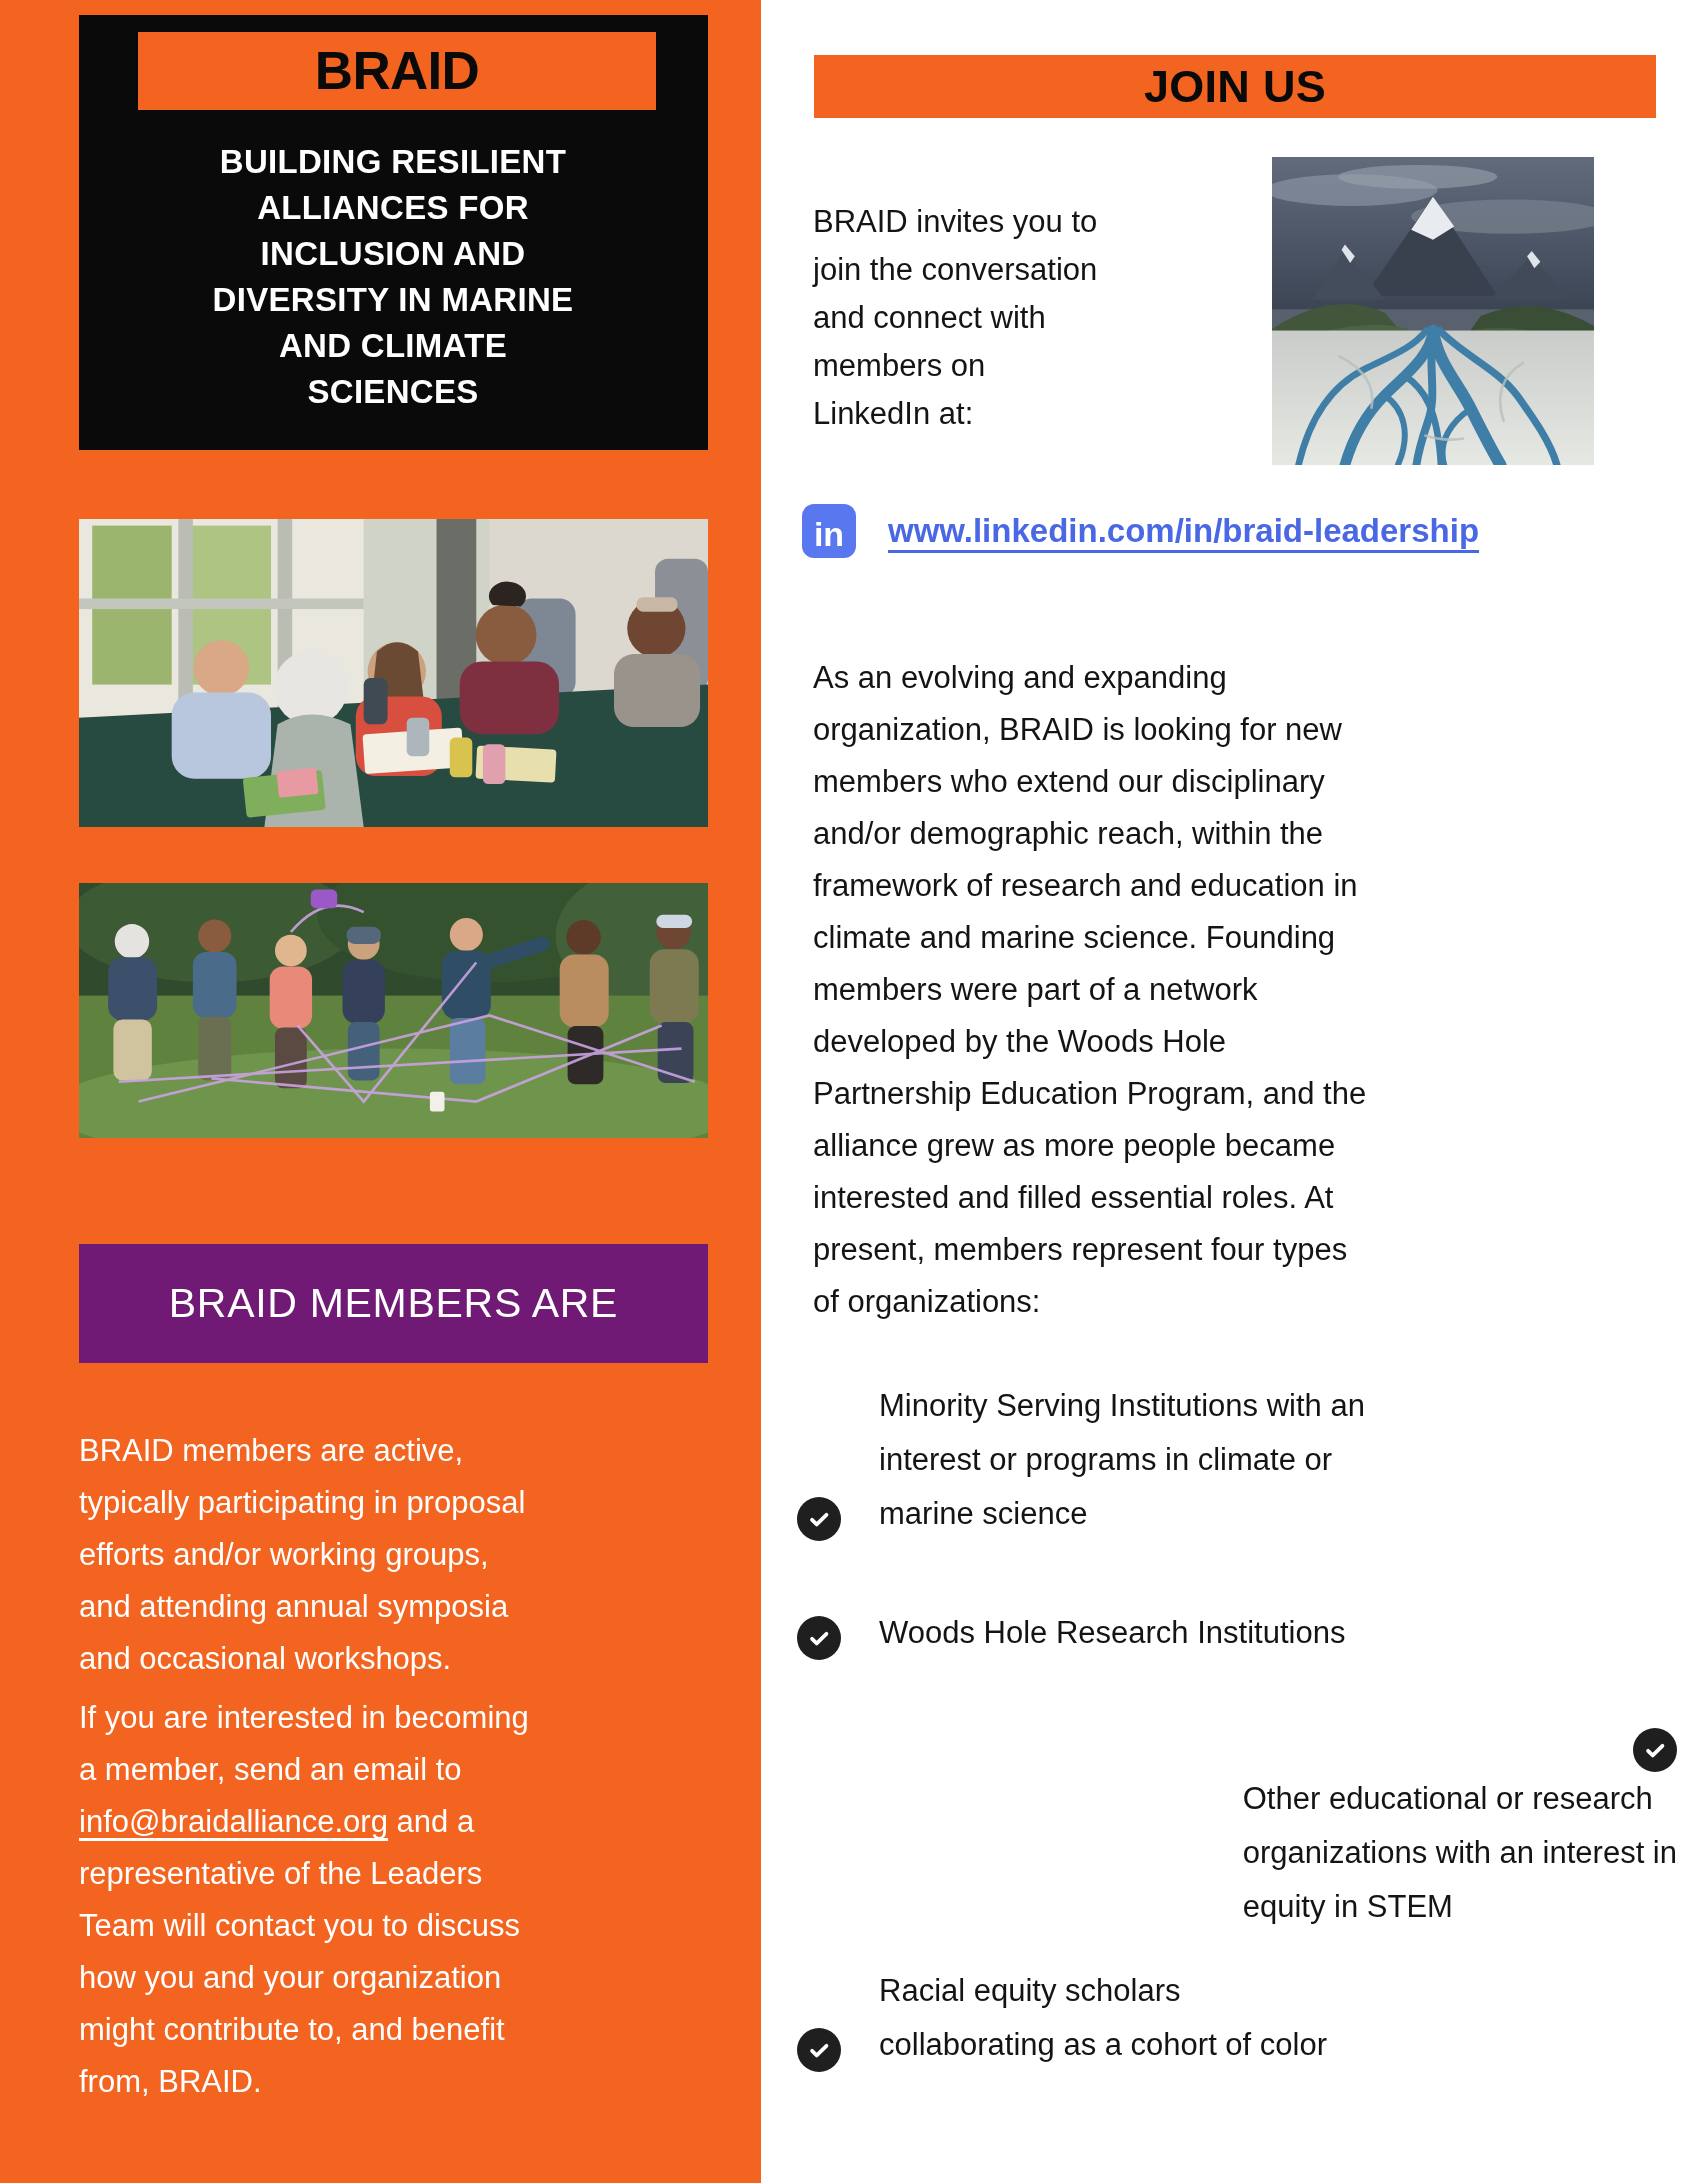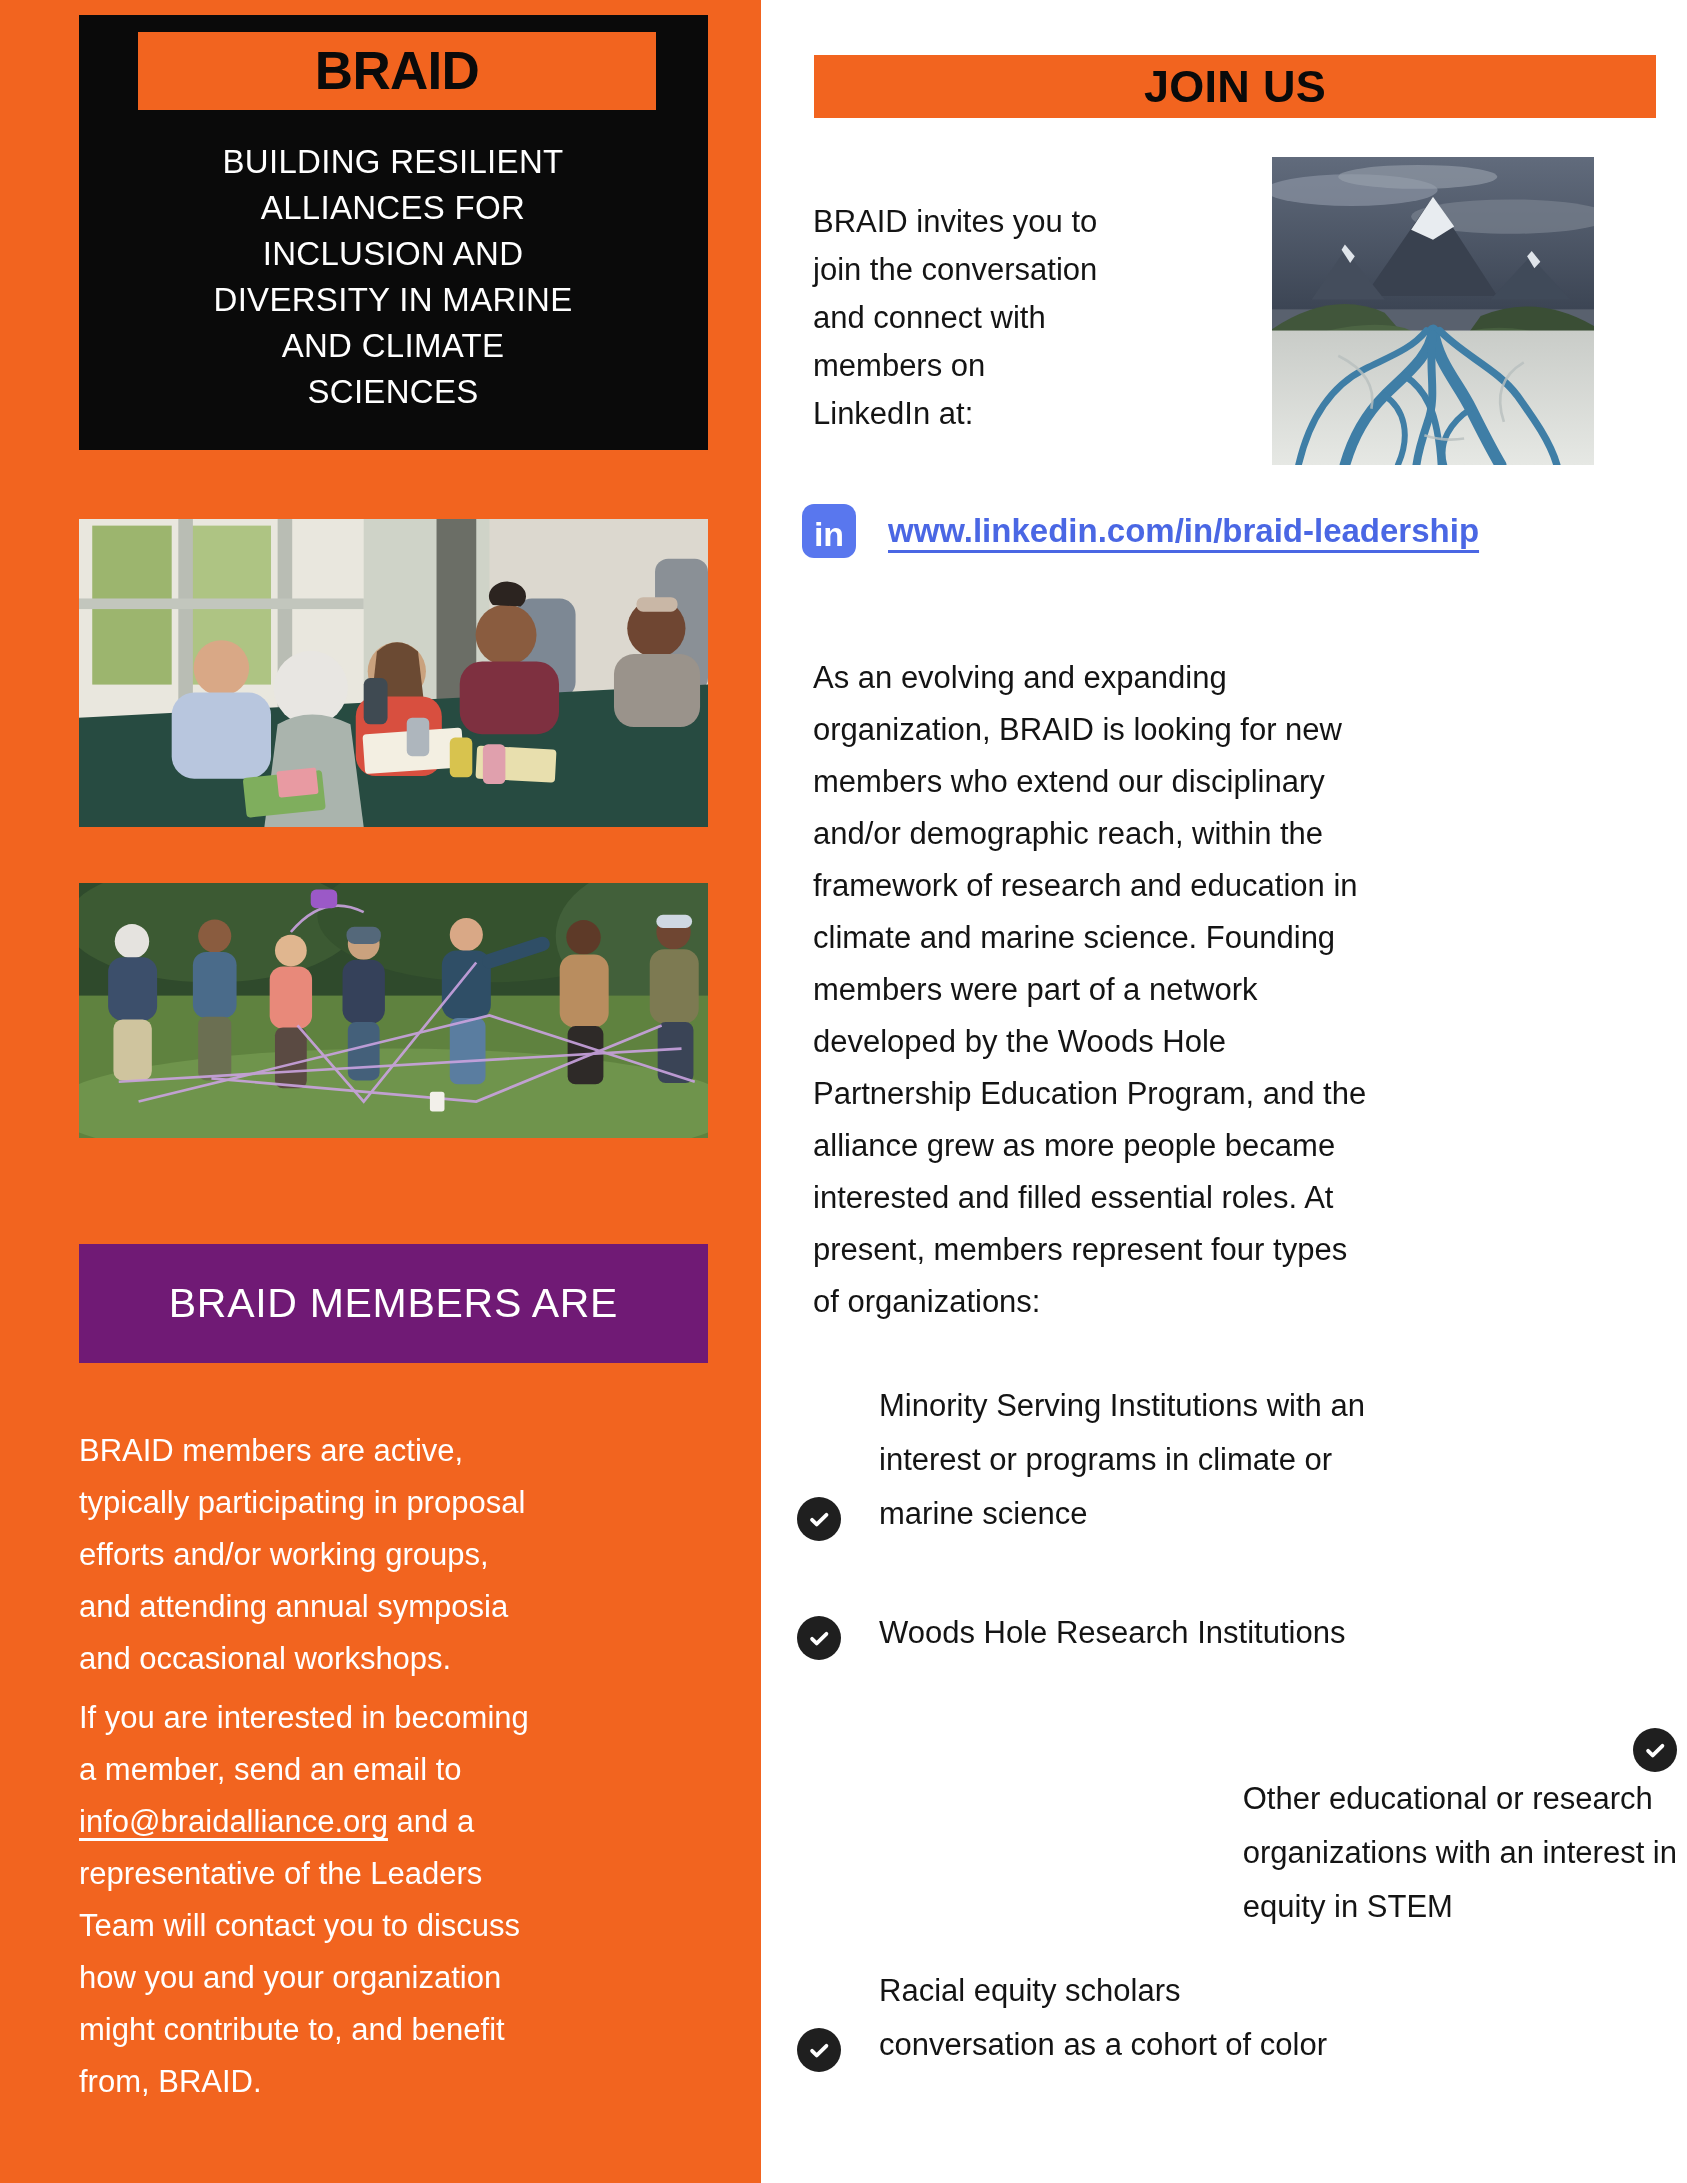--- a/index.html
+++ b/index.html
@@ -8,21 +8,21 @@
   .abs{position:absolute;}
   .pre{white-space:pre-line;}
 
   
   .left-col{left:0;top:0;width:761px;height:2183px;background:#F2641F;}
   .brand-box{left:79px;top:14.6px;width:629px;height:435px;background:#0a0a0a;}
   .brand-bar{left:59px;top:17px;width:518px;height:78px;background:#F2641F;
              display:flex;align-items:center;justify-content:center;}
   .brand-title{font-size:53px;font-weight:800;color:#0a0a0a;letter-spacing:-0.7px;}
   .brand-subtitle{left:33px;top:124px;width:562px;text-align:center;color:#ffffff;
-                  font-size:33px;line-height:46px;font-weight:400;letter-spacing:0.3px;}
+                  font-size:33px;line-height:46px;font-weight:700;letter-spacing:0.3px;}
   .photo{overflow:hidden;background:#87917f;}
   .photo1{left:79px;top:519px;width:629px;height:308px;}
   .photo2{left:79px;top:883px;width:629px;height:255px;}
   .members-box{left:79px;top:1244px;width:629px;height:119px;background:#701a75;
                display:flex;align-items:center;justify-content:center;}
   .members-heading{color:#ffffff;font-size:41px;font-weight:500;letter-spacing:0.7px;}
   .left-para{left:79px;width:662px;color:#ffffff;font-size:31px;line-height:52px;font-weight:500;margin-top:12px;}
   .left-para1{top:1413px;}
   .left-para2{top:1680px;}
   .email-link{text-decoration:underline;text-underline-offset:6px;color:#ffffff;}
@@ -280,18 +280,18 @@
 equity in STEM</div>
     </div>
 
     <div class="abs check-row check-row-4">
       <div class="check-circle">
         <svg viewBox="0 0 24 24">
             <path d="M5.5 12.5l4.2 4.2L18.5 8" stroke="#fff" stroke-width="3.4" fill="none" stroke-linecap="round" stroke-linejoin="round"></path>
           </svg>
       </div>
       <div class="check-text pre">Racial equity scholars
-conversation as a cohort of color</div>
+collaborating as a cohort of color</div>
     </div>
 
   </div>
 </div>
 
 
 </body></html>

